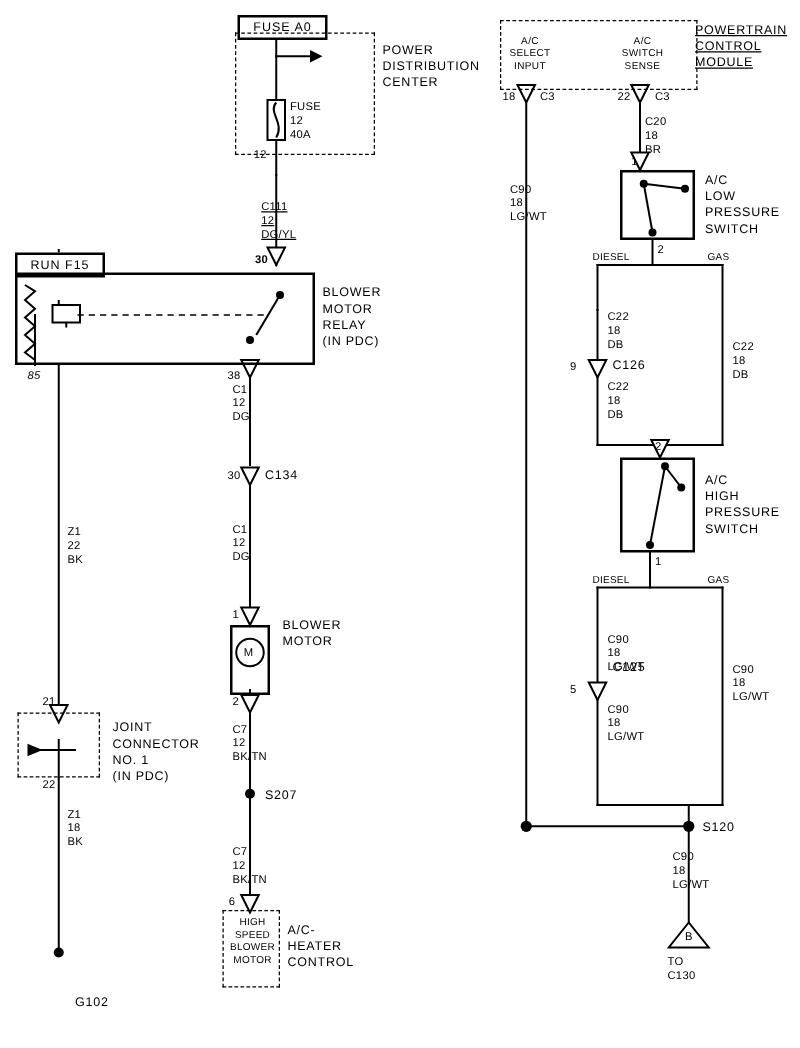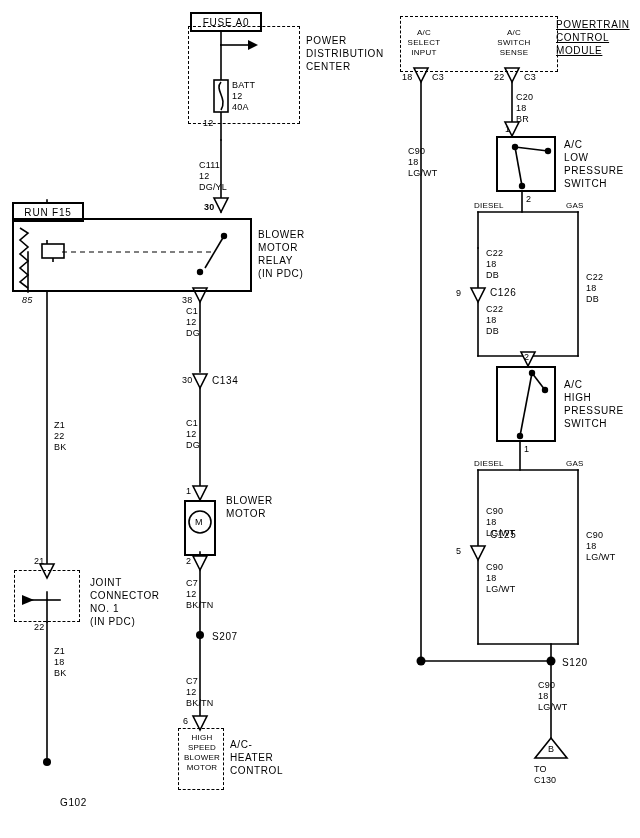--- a/index.html
+++ b/index.html
@@ -241,26 +241,26 @@
 
   <div class="dash" style="left:400px; top:16px; width:158px; height:56px;"></div>
 
   <div class="box" style="left:496px; top:136px; width:60px; height:56px;"></div>
 
   <div class="box" style="left:496px; top:366px; width:60px; height:76px;"></div>
 
   <div class="lbl big" style="left:306px; top:34px;">POWER
 DISTRIBUTION
 CENTER</div>
-  <div class="lbl" style="left:232px; top:80px;">BATT</div>
+  <div class="lbl" style="left:232px; top:80px;">FUSE</div>
   <div class="lbl" style="left:232px; top:91px;">12</div>
   <div class="lbl" style="left:232px; top:102px;">40A</div>
   <div class="lbl" style="left:203px; top:118px;">12</div>
 
-  <div class="lbl" style="left:199px; top:160px;">C111
+  <div class="lbl" style="left:209px; top:160px;text-decoration:underline;">C111
 12
 DG/YL</div>
 
   <div class="lbl" style="left:204px; top:202px;font-weight:bold;">30</div>
   <div class="lbl" style="left:22px; top:295px;font-style:italic;">85</div>
   <div class="lbl" style="left:182px; top:295px;">38</div>
   <div class="lbl big" style="left:258px; top:228px;">BLOWER
 MOTOR
 RELAY
 (IN PDC)</div>

